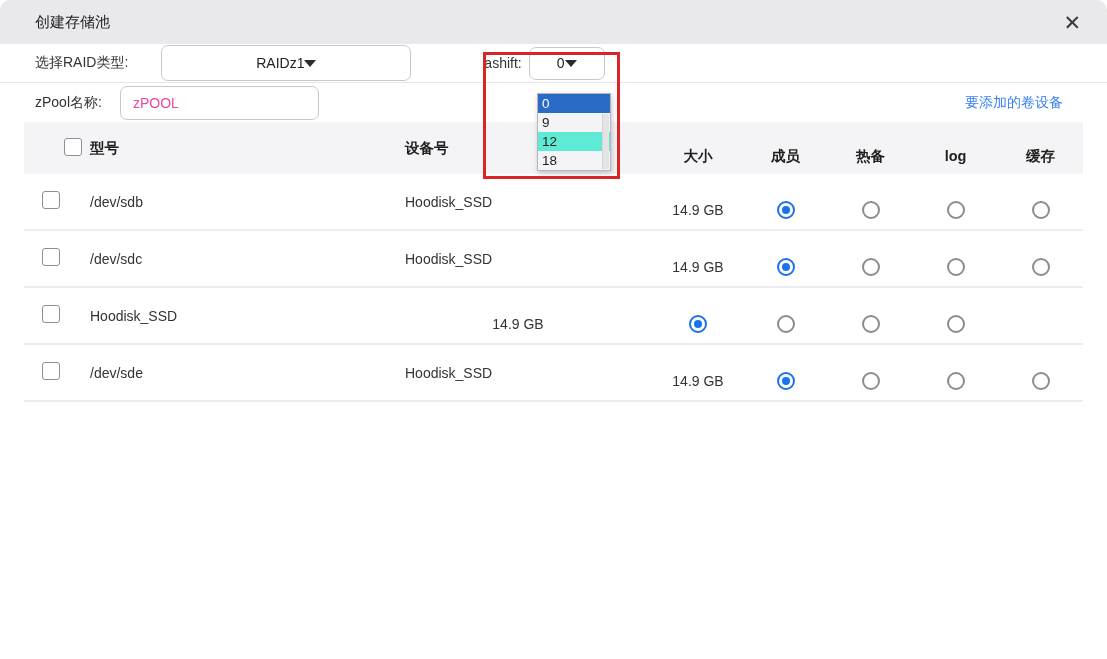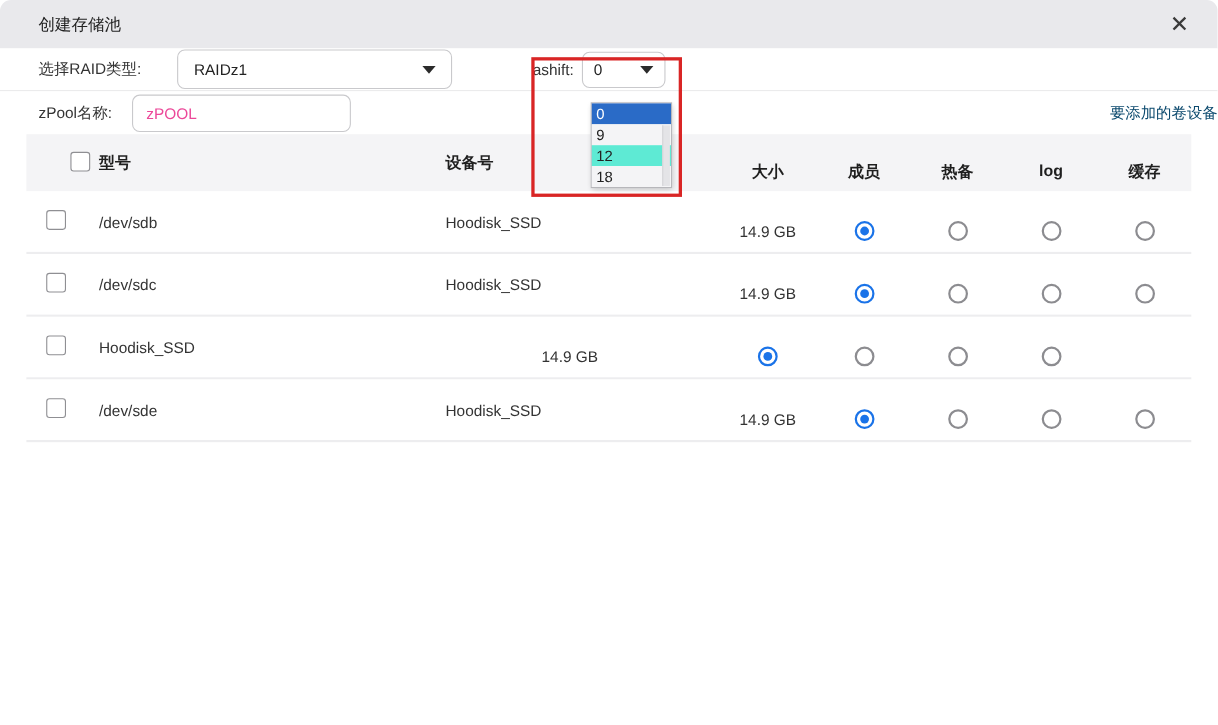--- a/index.html
+++ b/index.html
@@ -20,37 +20,37 @@
     margin-left:auto; font-size:21px; color:#3a3a3a; cursor:pointer;
     line-height:1; font-weight:400; padding:2px 4px;
   }
 
   
   .frow { height:39px; display:flex; align-items:center; background:#fff; }
   .frow1 { border-bottom:1px solid #e6e6e8; }
   .flabel { font-size:14px; color:#333; }
   .l1 { margin-left:35px; }
   .selectbox {
-    display:flex; align-items:center; justify-content:space-between;
+    display:flex; align-items:center; justify-content:center;
     border:1px solid #c9c9cc; border-radius:7px; background:#fff;
     height:36px; padding:0 14px; cursor:pointer; font-size:14px; color:#222;
   }
   .raid-select { width:250px; margin-left:33px; }
   .ashift-wrap { display:flex; align-items:center; margin-left:73px; }
   .ashift-select { width:76px; height:33px; margin-left:7px; padding:0 10px; }
   .caret {
     width:0; height:0; border-left:6px solid transparent;
     border-right:6px solid transparent; border-top:7px solid #2b2b2b;
   }
   .zpool-input {
     width:199px; height:34px; margin-left:18px; border:1px solid #c9c9cc;
     border-radius:7px; padding:0 12px; font-size:14px; color:#ec4899;
     font-family:inherit; outline:none; background:#fff;
   }
-  .hint { margin-left:auto; font-size:14px; color:#0c4a6e; }
+  .hint { margin-left:auto; padding-right:44px; font-size:14px; color:#3b82f6; }
 
   
   .table { margin:0 24px; }
   .trow {
     display:grid;
     grid-template-columns:44px 315px 270px 90px 85px 85px 85px 85px;
     align-items:center;
   }
   .thead { height:52px; background:#f4f4f6; font-weight:bold; color:#1f1f1f; }
   .tbody .trow { height:57px; background:#fff; border-bottom:2px solid #ededef; }

